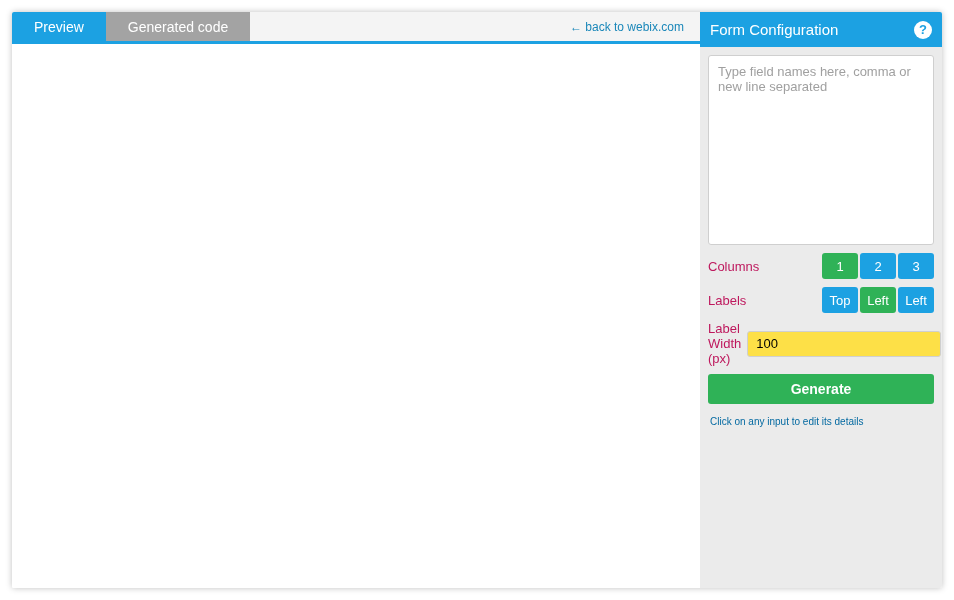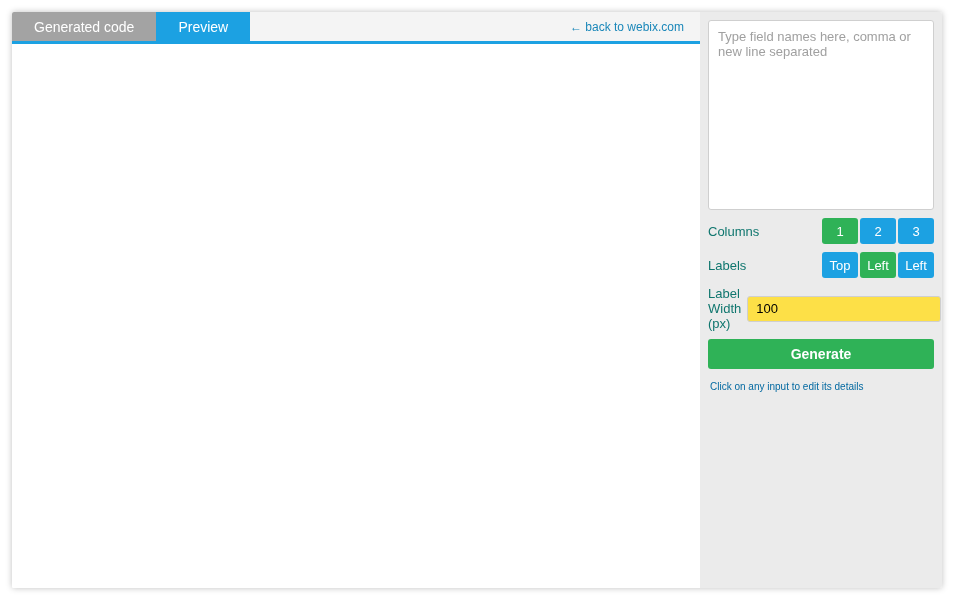--- a/index.html
+++ b/index.html
@@ -50,21 +50,21 @@
     }
     .panel-body { padding: 8px; display: flex; flex-direction: column; gap: 8px; }
     .fieldnames {
       width: 100%; height: 190px; resize: none;
       border: 1px solid #cfcfcf; border-radius: 3px;
       padding: 8px 9px; font-size: 13px; color: #444;
       font-family: inherit; background: #fff;
     }
     .fieldnames::placeholder { color: #a0a0a0; }
     .row { display: flex; align-items: center; gap: 6px; }
-    .row-label { width: 108px; font-size: 13px; color: #0f766e; }
+    .row-label { width: 108px; font-size: 13px; color: #be185d; }
     .seg { flex: 1; display: flex; gap: 2px; }
     .seg button {
       flex: 1; height: 26px; border: none; color: #fff;
       font-size: 13px; cursor: pointer; border-radius: 3px;
     }
     .seg button.blue  { background: #1ca1e2; }
     .seg button.green { background: #2fb257; }
     .textinput {
       flex: 1; height: 26px; border: 1px solid #cfcfcf; border-radius: 3px;
       padding: 0 8px; font-size: 13px; background: #fde047;
@@ -74,29 +74,33 @@
       background: #2fb257; color: #fff; font-size: 14px; cursor: pointer; font-weight: bold;
     }
     .hint { font-size: 10px; color: #0369a1; padding: 4px 2px 0; }
   </style>
 </head>
 <body>
 
 <div class="app">
   <div class="left">
     <div class="tabbar">
+      <div class="tab active">Preview</div>
       <div class="tab inactive">Generated code</div>
-      <div class="tab active">Preview</div>
       <div class="tabbar-spacer"></div>
       <a class="backlink">← back to webix.com</a>
     </div>
     <div class="preview-area"></div>
   </div>
 
   <div class="right">
+    <div class="panel-header">
+      <span>Form Configuration</span>
+      <span class="help-icon">?</span>
+    </div>
     <div class="panel-body">
       <textarea class="fieldnames" placeholder="Type field names here, comma or new line separated" style=""></textarea>
 
       <div class="row">
         <span class="row-label">Columns</span>
         <div class="seg">
           <button class="green">1</button>
           <button class="blue">2</button>
           <button class="blue">3</button>
         </div>

